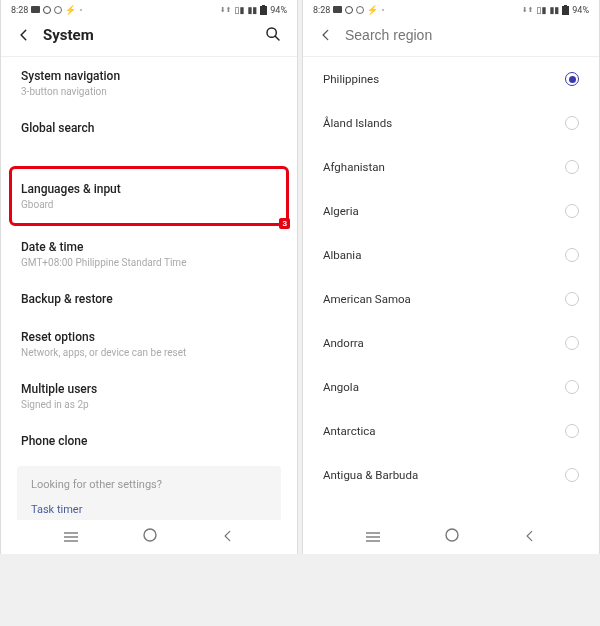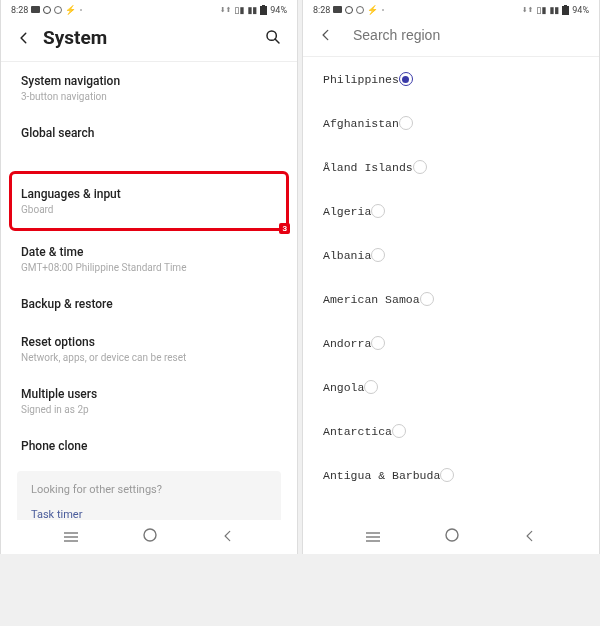--- a/index.html
+++ b/index.html
@@ -36,21 +36,21 @@
     display: flex;
     align-items: center;
     padding: 8px 14px 12px 14px;
     border-bottom: 1px solid #eee;
   }
   .header .back {
     width: 18px; height:18px; display:flex; align-items:center; justify-content:center;
     margin-right: 10px;
   }
   .header .title {
-    font-size: 19px;
+    font-size: 15px;
     font-weight: 700;
     color: #222;
     flex: 1;
   }
   .header .placeholder-title {
     font-size: 14px;
     font-weight: 400;
     color: #aaa;
     flex: 1;
   }
@@ -102,23 +102,22 @@
   .navbar {
     height: 34px;
     display: flex;
     align-items: center;
     justify-content: space-around;
     padding: 0 30px;
   }
   .region-item {
     display:flex;
     align-items:center;
-    justify-content:flex-start;
+    justify-content:space-between;
     padding: 15px 20px;
-    font-family: Liberation Mono, monospace;
   }
   .region-label { font-size:11.5px; color:#333; }
   .radio {
     width:14px; height:14px; border:1.5px solid #ccc; border-radius:50%;
     display:flex; align-items:center; justify-content:center;
   }
   .radio.selected { border-color:#3a3aa8; }
   .radio.selected::after {
     content:""; width:7px; height:7px; background:#3a3aa8; border-radius:50%;
   }
@@ -256,34 +255,34 @@
       <span>94%</span>
     </div>
   </div>
 
   <div class="header">
     <div class="back">
       <svg width="14" height="14" viewBox="0 0 24 24">
           <path d="M15 4l-8 8 8 8" stroke="#555" stroke-width="2.2" fill="none" stroke-linecap="round" stroke-linejoin="round"></path>
         </svg>
     </div>
-    <input class="placeholder-title" style="border: none; outline: none; background: transparent; width: 100%; margin-left: 8px;" placeholder="Search region">
+    <input class="placeholder-title" style="border: none; outline: none; background: transparent; width: 100%;" placeholder="Search region">
   </div>
 
   <div class="content" id="region-list">
       <div class="region-item">
         <div class="region-label">Philippines</div>
         <div class="radio selected"></div>
       </div>
       <div class="region-item">
+        <div class="region-label">Åland Islands</div>
+        <div class="radio"></div>
+      </div>
+      <div class="region-item">
         <div class="region-label">Afghanistan</div>
-        <div class="radio"></div>
-      </div>
-      <div class="region-item">
-        <div class="region-label">Åland Islands</div>
         <div class="radio"></div>
       </div>
       <div class="region-item">
         <div class="region-label">Algeria</div>
         <div class="radio"></div>
       </div>
       <div class="region-item">
         <div class="region-label">Albania</div>
         <div class="radio"></div>
       </div>

